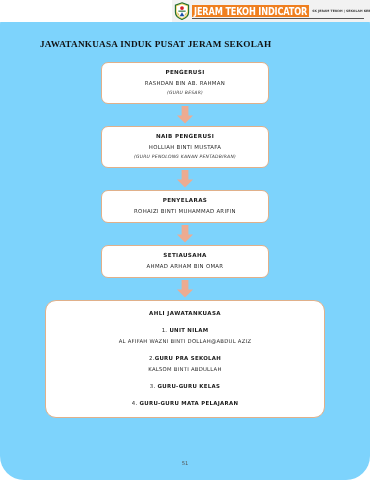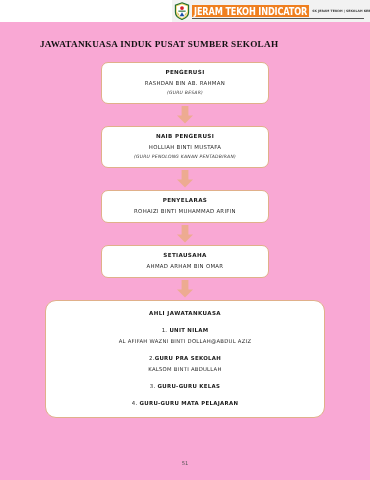--- a/index.html
+++ b/index.html
@@ -9,21 +9,22 @@
     height: 480px;
     background: #ffffff;
     font-family: "Liberation Sans", sans-serif;
     overflow: hidden;
   }
 
   #page {
     position: relative;
     width: 370px;
     height: 480px;
-    background: #f9a8d4;
+    background: #7dd3fc;
+    border-radius: 24px;
   }
 
   
   .header-band {
     position: absolute;
     top: 0; left: 0;
     width: 370px;
     height: 22px;
     background: #ffffff;
     overflow: hidden;
@@ -220,21 +221,21 @@
       <div class="brand-bar">
         <span class="brand-text">JERAM TEKOH INDICATOR</span>
       </div>
 
       <span class="brand-sub">SK JERAM TEKOH | SEKOLAH KEBANGSAAN JERAM TEKOH | 2022/2023</span>
 
       <div class="brand-rule"></div>
     </div>
   </div>
 
-  <div class="page-title">JAWATANKUASA INDUK PUSAT SUMBER SEKOLAH</div>
+  <div class="page-title">JAWATANKUASA INDUK PUSAT JERAM SEKOLAH</div>
 
   <div class="chart">
 
     <div class="node">
       <div class="role">PENGERUSI</div>
       <div class="person">RASHDAN BIN AB. RAHMAN</div>
       <div class="note">(GURU BESAR)</div>
     </div>
 
     <div class="arrow">

